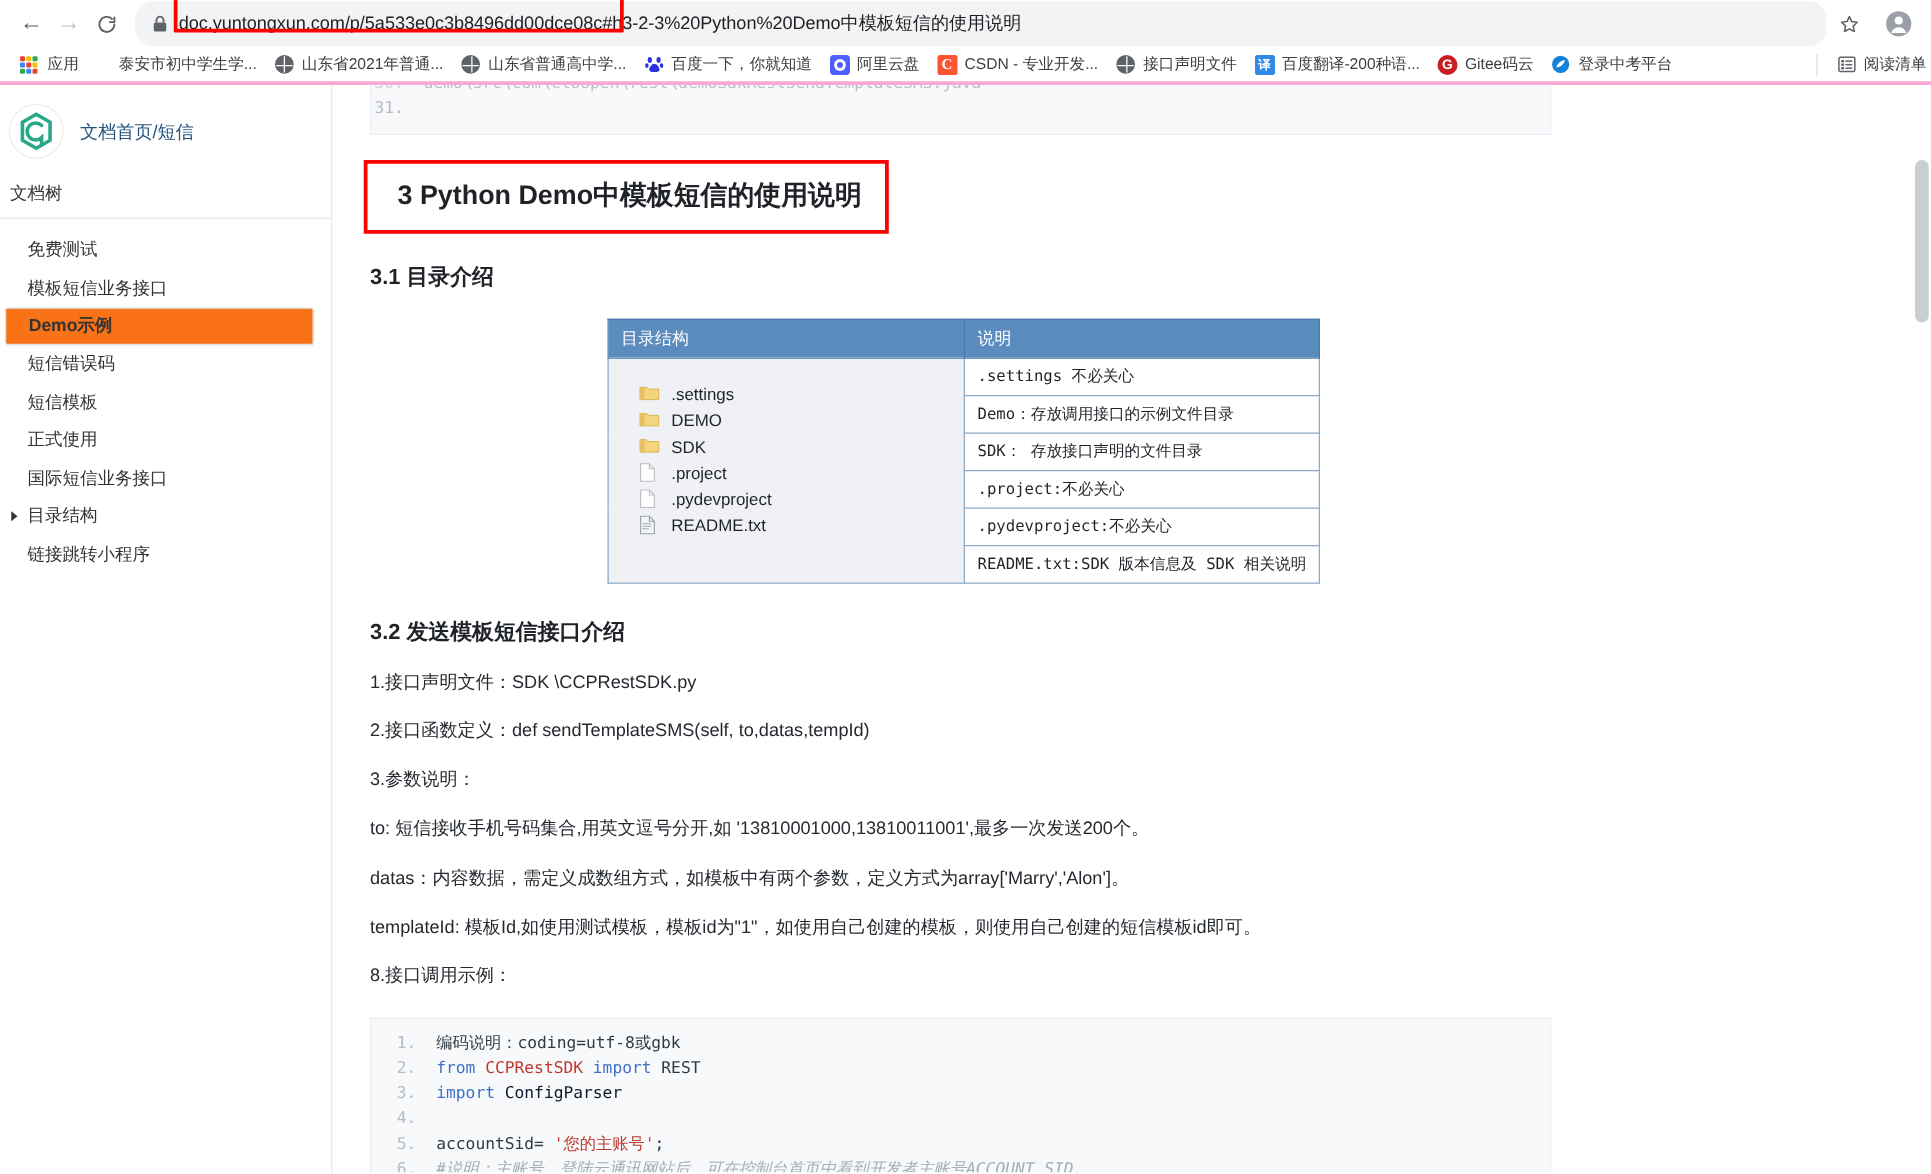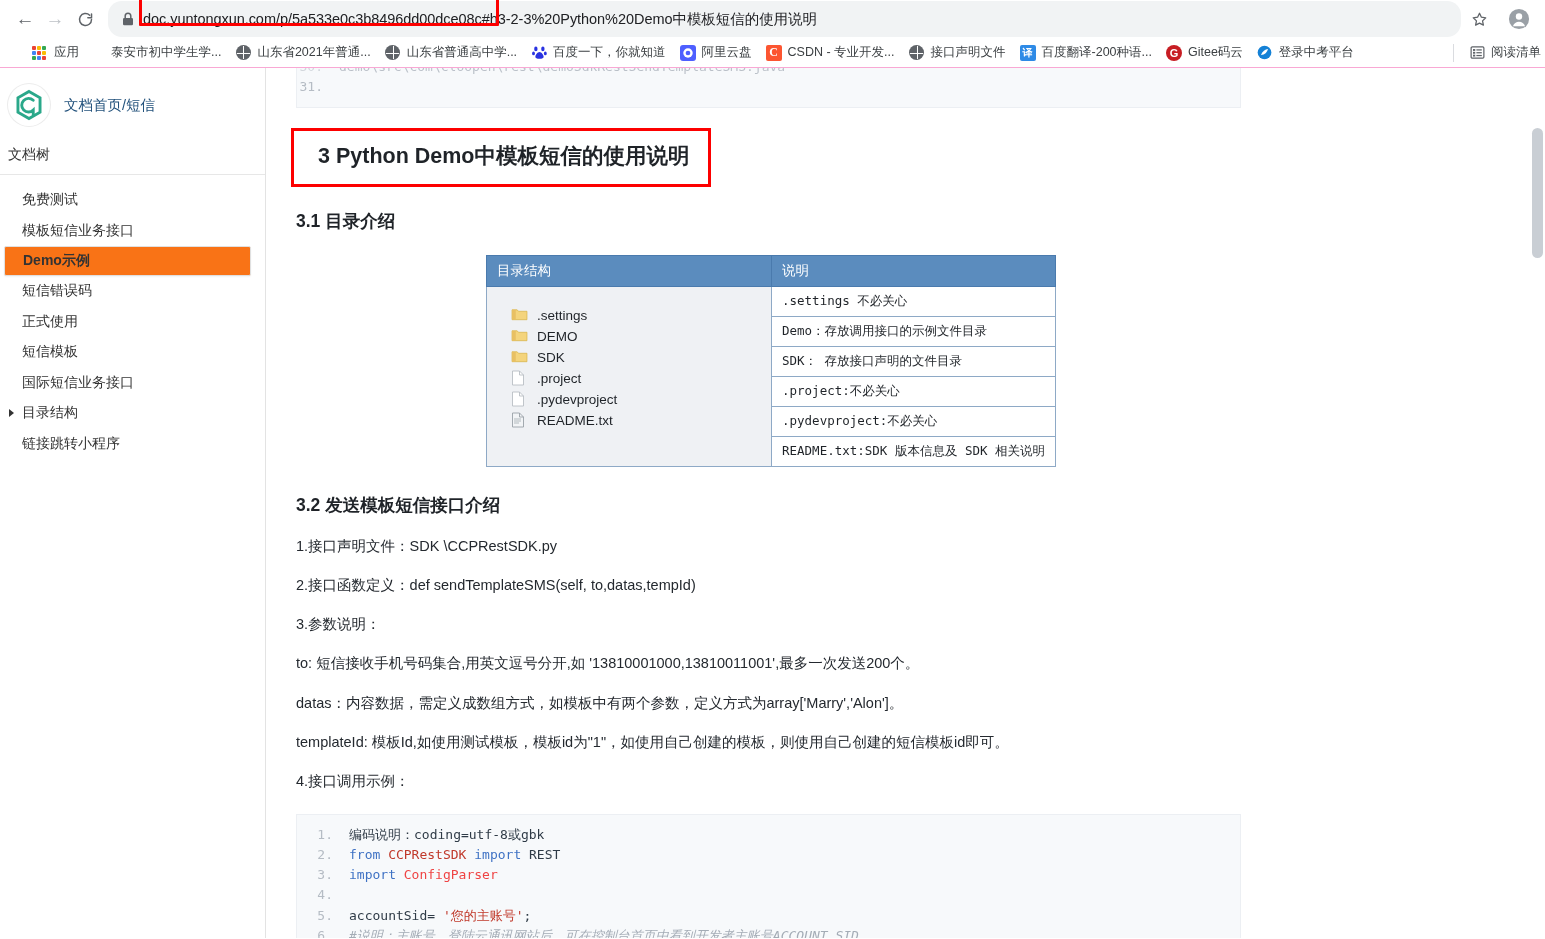--- a/index.html
+++ b/index.html
@@ -73,22 +73,22 @@
     margin-left: 4px;
     flex: 0 0 auto;
   }
   #profile-icon { margin-left: 12px; margin-right: 2px; }
 
   
   #bookmarks-bar {
     height: 30px;
     display: flex;
     align-items: center;
-    padding: 0 8px 0 24px;
-    border-bottom: 1px solid #f9a8d4;
+    padding: 0 8px 0 8px;
+    border-bottom: 3px solid #f9a8d4;
     background: #ffffff;
     font-size: 12.5px;
     color: #3c4043;
     position: relative;
   }
   .bk {
     display: flex;
     align-items: center;
     height: 24px;
     padding: 0 7px;
@@ -339,21 +339,21 @@
   #code-bottom .cline { display: flex; }
   #code-bottom .lnum {
     width: 52px; flex: 0 0 auto;
     text-align: right;
     padding-right: 16px;
     color: #b5bcc4;
   }
   #code-bottom .ctext { white-space: pre; color: #2f3b47; }
   .kw { color: #3f72c4; }
   .cls { color: #c0392b; }
-  .mod { color: #ef4444; }
+  .mod { color: #0f172a; }
   .str { color: #c0392b; }
   .cmt { color: #a4acb6; font-style: italic; }
   .num { color: #2f3b47; }
 
   
   #toc {
     position: absolute;
     left: 1272px;
     top: 125px;
     width: 262px;
@@ -562,24 +562,24 @@
     <div class="tree-item">
       <span>模板短信业务接口</span>
     </div>
     <div class="tree-item active">
       <span>Demo示例</span>
     </div>
     <div class="tree-item">
       <span>短信错误码</span>
     </div>
     <div class="tree-item">
+      <span>短信模板</span>
+    </div>
+    <div class="tree-item">
       <span>正式使用</span>
-    </div>
-    <div class="tree-item">
-      <span>短信模板</span>
     </div>
     <div class="tree-item">
       <span>国际短信业务接口</span>
     </div>
     <div class="tree-item">
       <span class="caret"></span>
       <span>目录结构</span>
     </div>
     <div class="tree-item">
       <span>链接跳转小程序</span>
@@ -697,21 +697,21 @@
         </table>
 
       <h2 class="sub" style="margin-top:26px">3.2 发送模板短信接口介绍</h2>
 
       <p class="body">1.接口声明文件：SDK \CCPRestSDK.py</p>
       <p class="body">2.接口函数定义：def sendTemplateSMS(self, to,datas,tempId)</p>
       <p class="body">3.参数说明：</p>
       <p class="body">to: 短信接收手机号码集合,用英文逗号分开,如 '13810001000,13810011001',最多一次发送200个。</p>
       <p class="body">datas：内容数据，需定义成数组方式，如模板中有两个参数，定义方式为array['Marry','Alon']。</p>
       <p class="body">templateId: 模板Id,如使用测试模板，模板id为"1"，如使用自己创建的模板，则使用自己创建的短信模板id即可。</p>
-      <p class="body">4.接口调用示例：</p>
+      <p class="body">8.接口调用示例：</p>
 
       
       <div id="code-bottom">
           <div class="cline">
             <span class="lnum">1.</span>
             <span class="ctext"><span class="num">编码说明：coding=utf-8或gbk</span></span>
           </div>
           <div class="cline">
             <span class="lnum">2.</span>
             <span class="ctext"><span class="kw">from </span><span class="cls">CCPRestSDK</span><span class="kw"> import </span><span class="num">REST</span></span>

